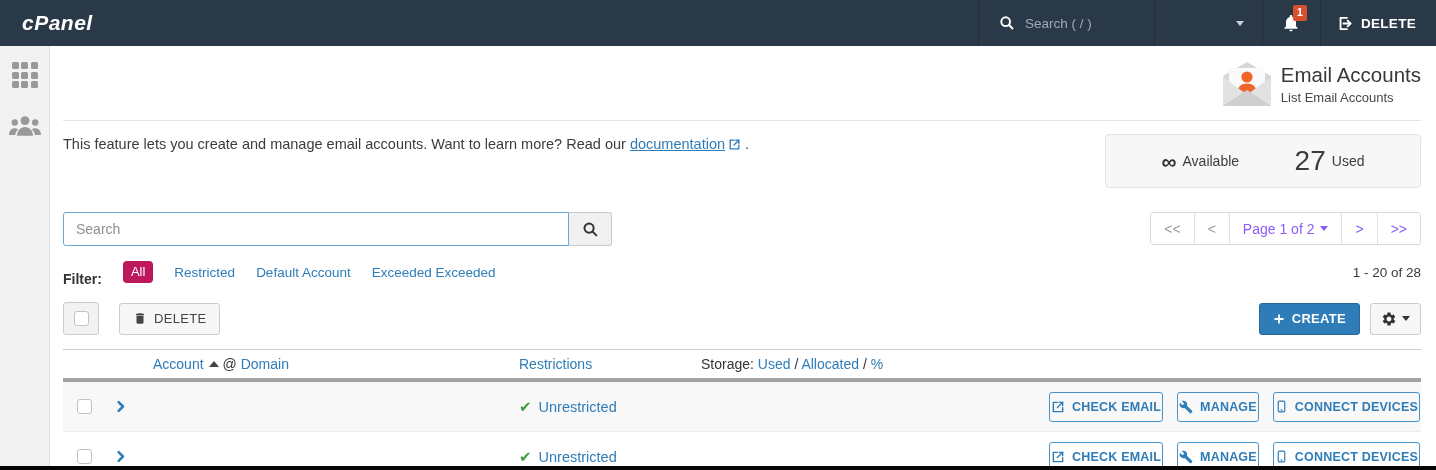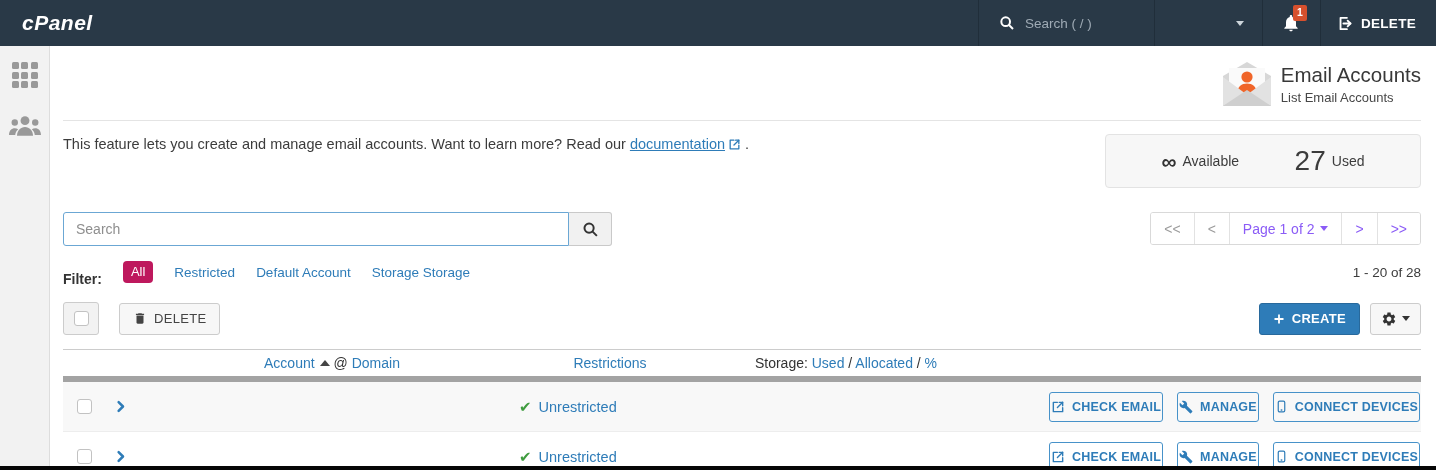--- a/index.html
+++ b/index.html
@@ -91,21 +91,21 @@
     border-radius:3px; font-size:13px; cursor:pointer; font-family:inherit; }
   .btn-light { background:#f7f7f7; border:1px solid #ccc; color:#444; }
   .delete-btn { margin-left:20px; letter-spacing:.3px; }
   .create-btn { background:#2e7cb8; border:1px solid #28699c; color:#fff; font-weight:700;
     letter-spacing:.3px; }
   .gear-btn { margin-left:10px; padding:0 10px; gap:5px; color:#333; }
 
   
   .etable { margin-top:14px; }
   .tgrid { display:grid; grid-template-columns:42px 48px 358px 190px 290px 1fr; align-items:center; }
-  .thead { height:33px; border-top:1px solid #ccc; border-bottom:6px solid #a3a3a3; font-size:14px;text-align:center; }
+  .thead { height:33px; border-top:1px solid #ccc; border-bottom:4px solid #a3a3a3; font-size:14px; }
   .th a { color:#2e7cb8; cursor:pointer; text-decoration:none; }
   .th .plain { color:#333; }
   .sort-caret { display:inline-block; width:0; height:0; border-left:5px solid transparent;
     border-right:5px solid transparent; border-bottom:6px solid #444; margin:0 4px 1px 5px;
     vertical-align:1px; }
   .trow { height:50px; border-bottom:1px solid #ededed; }
   .trow.striped { background:#f8f8f8; }
   .cell-check { display:flex; justify-content:center; }
   .cell-chev { display:flex; padding-left:8px; cursor:pointer; }
   .restriction { display:flex; align-items:center; gap:7px; font-size:14.5px; padding-left:8px; }
@@ -239,21 +239,21 @@
         <div class="page-btn">&gt;&gt;</div>
       </div>
     </div>
 
     <div class="filter-row">
       <div class="filter-left">
         <span class="filter-label">Filter:</span>
         <span class="filter-pill">All</span>
         <span class="filter-link">Restricted</span>
         <span class="filter-link">Default Account</span>
-        <span class="filter-link">Storage Storage</span>
+        <span class="filter-link">Exceeded Exceeded</span>
       </div>
       <span class="range-text">1 - 20 of 28</span>
     </div>
 
     <div class="actions-row">
       <div class="actions-left">
         <div class="bulk-check">
           <input type="checkbox" class="cbx" style="">
         </div>
         <button class="btn btn-light delete-btn">

